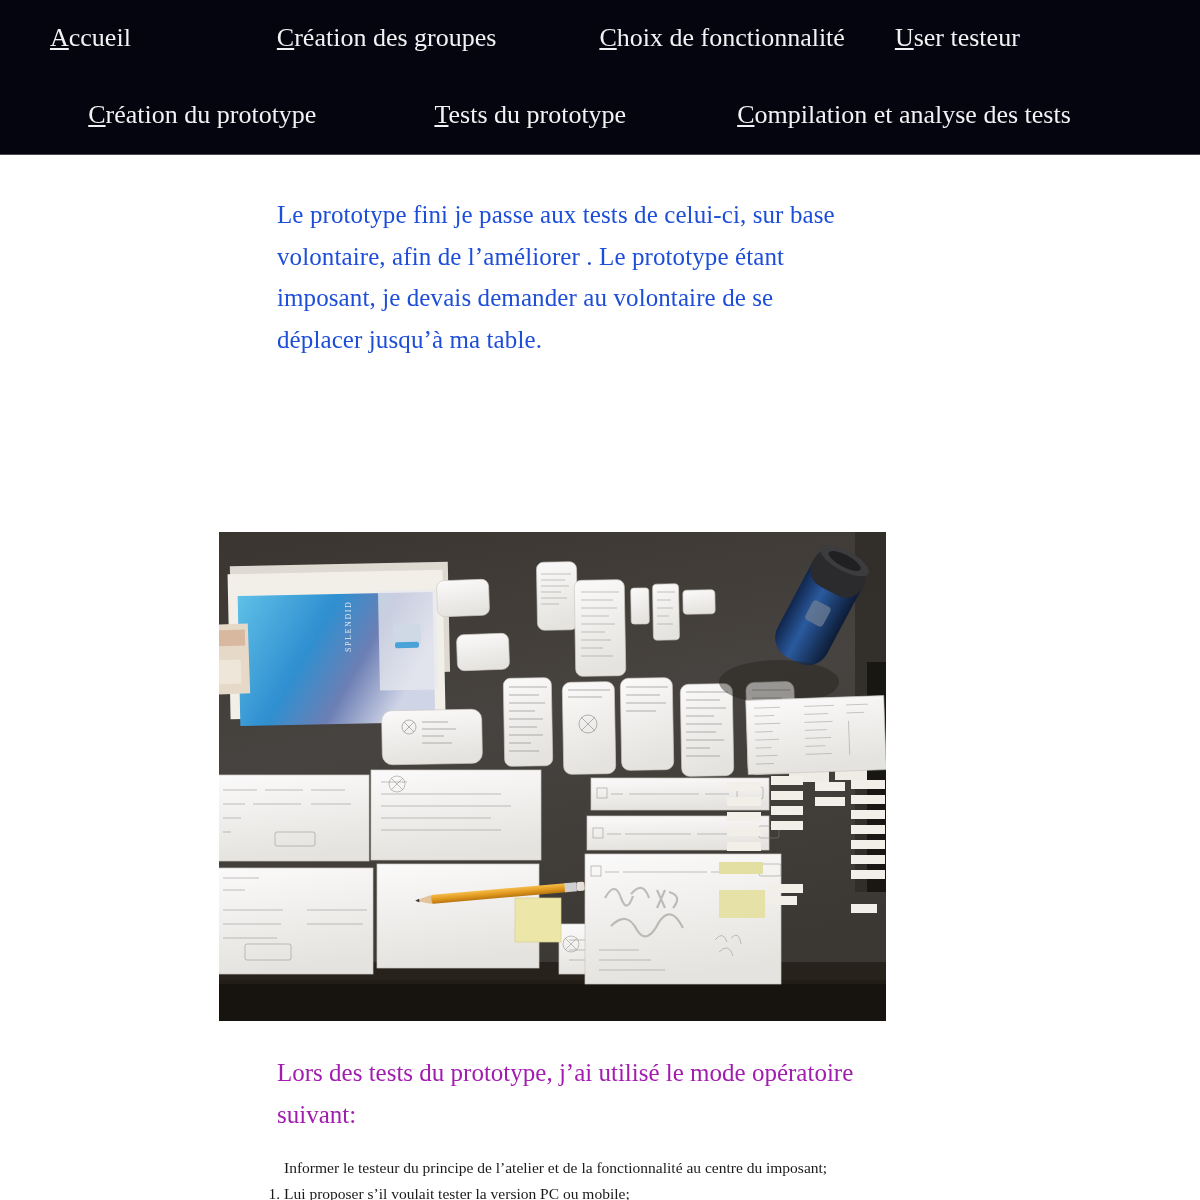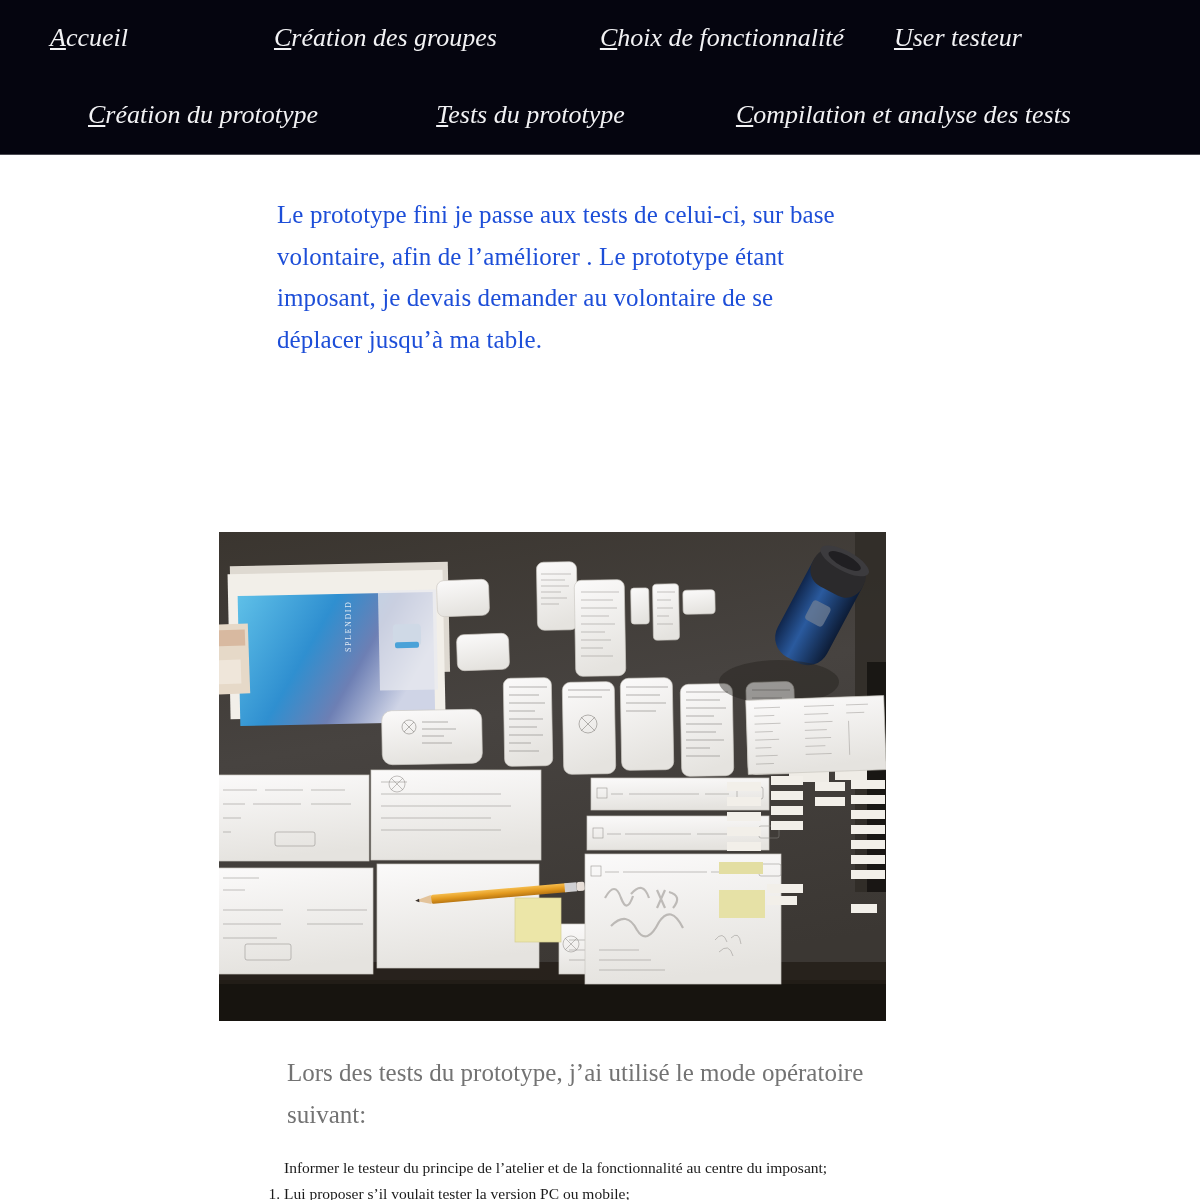--- a/index.html
+++ b/index.html
@@ -42,21 +42,20 @@
     justify-content: center;
   }
   .nav-link {
     color: #f2f2f4;
     font-size: 26px;
     line-height: 1.1;
     text-decoration: none;
     white-space: nowrap;
     font-family: "Liberation Serif", "DejaVu Serif", serif;
     cursor: pointer;
-    font-style: italic;
   }
   .nav-row-1 .nav-link:nth-child(1) { margin-right: 146px; }
   .nav-row-1 .nav-link:nth-child(2) { margin-right: 103px; }
   .nav-row-1 .nav-link:nth-child(3) { margin-right: 50px; }
   .nav-row-2 .nav-link:nth-child(1) { margin-right: 112px; }
   .nav-row-2 .nav-link:nth-child(2) { margin-right: 111px; margin-left: 6px; }
   .nav-link .ak {
     text-decoration: underline;
   }
 
@@ -86,26 +85,26 @@
     height: 489px;
     overflow: hidden;
     background: #3c3833;
     border: 0;
   }
   .proto-photo svg { display: block; }
 
   .mode-para {
     margin: 0;
     position: absolute;
-    left: 287px;
+    left: 277px;
     top: 897px;
     width: 600px;
     font-size: 25px;
     line-height: 41.5px;
-    color: #737373;
+    color: #a21caf;
   }
 
   .steps-list {
     position: absolute;
     left: 258px;
     top: 1000px;
     width: 620px;
     margin: 0;
     padding: 0;
     font-size: 15.5px;

